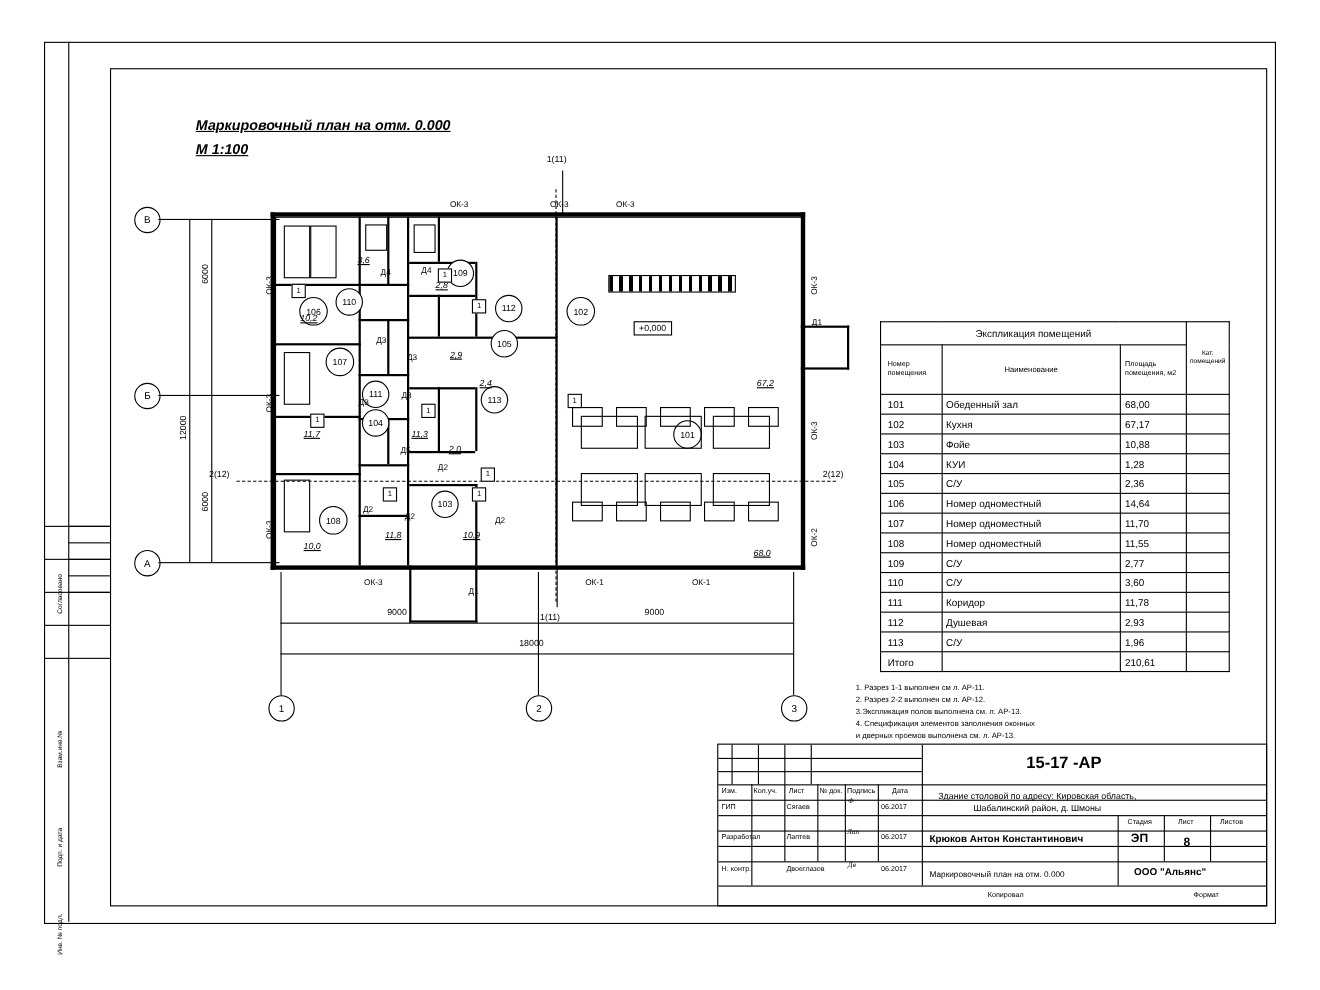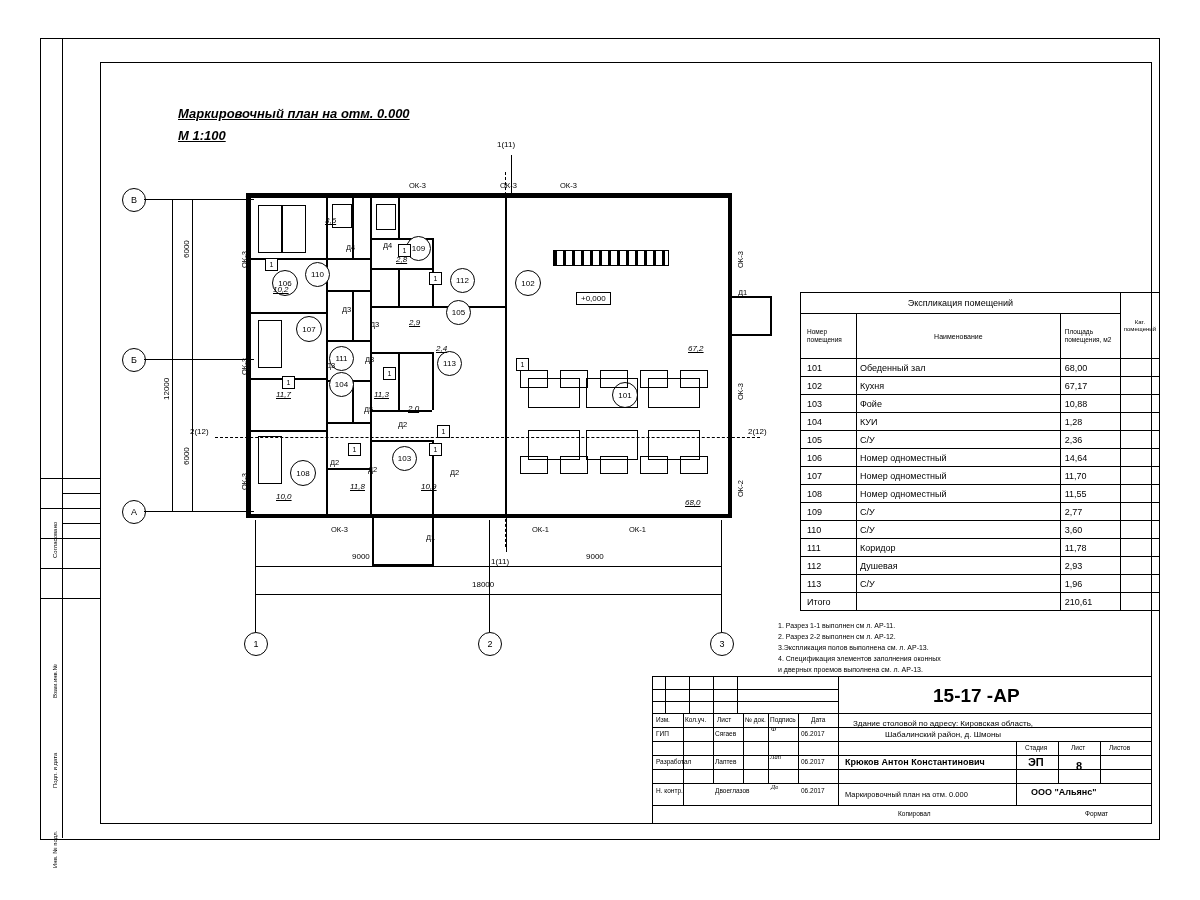--- a/index.html
+++ b/index.html
@@ -29,35 +29,35 @@
   .dimvert{position:absolute;background:#000;width:1px;}
   .dimtxt{position:absolute;font-size:8px;}
   .dashline{position:absolute;border-top:1px dashed #000;height:0;}
   .dashvert{position:absolute;border-left:1px dashed #000;width:0;}
   .ok{position:absolute;font-size:7.5px;}
   .okv{position:absolute;font-size:7.5px;transform-origin:0 0;transform:rotate(-90deg);}
 
   
   table{border-collapse:collapse;font-size:9px;}
   .exp{position:absolute;left:800px;top:292px;width:318px;}
-  .exp table{width:360px;}
+  .exp table{width:318px;}
   .exp td,.exp th{border:1px solid #000;padding:1px 3px;height:15px;}
   .exp .hdr{text-align:center;font-size:9px;}
   .exp .c1{width:46px;text-align:left;padding-left:6px;}
   .exp .c2{text-align:left;}
   .exp .c3{width:52px;text-align:left;padding-left:4px;}
   .exp .c4{width:30px;}
   .notes{position:absolute;left:778px;top:620px;font-size:7px;line-height:11px;}
 
   
   .tb{position:absolute;left:652px;top:676px;width:498px;height:146px;border:1px solid #000;font-size:7px;}
   .tb .hl{position:absolute;left:0;width:498px;height:1px;background:#000;}
   .tb .vl{position:absolute;top:0;width:1px;background:#000;}
   .tb .cellt{position:absolute;font-size:6.5px;}
-  .tb .big{font-size:19px;font-weight:bold;}
+  .tb .big{font-size:15px;font-weight:bold;}
   .sig{font-family:"Liberation Serif",serif;font-style:italic;font-size:9px;}
 </style>
 </head>
 <body>
 
 <div id="sheet">
 
   <div class="frame-outer"></div>
   <div class="frame-inner"></div>
 
@@ -149,21 +149,21 @@
     <div class="circle-num" style="left:406px;top:236px;width:23px;height:23px;">109</div>
     <div class="circle-num" style="left:450px;top:268px;width:23px;height:23px;">112</div>
     <div class="circle-num" style="left:446px;top:300px;width:23px;height:23px;">105</div>
     <div class="circle-num" style="left:329px;top:346px;width:23px;height:23px;">111</div>
     <div class="circle-num" style="left:329px;top:372px;width:23px;height:23px;">104</div>
     <div class="circle-num" style="left:437px;top:351px;width:23px;height:23px;">113</div>
     <div class="circle-num" style="left:392px;top:446px;width:23px;height:23px;">103</div>
     <div class="circle-num" style="left:515px;top:270px;width:24px;height:24px;">102</div>
     <div class="circle-num" style="left:612px;top:382px;width:24px;height:24px;">101</div>
 
-    <div class="lblit" style="left:325px;top:216px;text-align:center;">3,6</div>
+    <div class="lblit" style="left:325px;top:232px;text-align:center;">3,6</div>
     <div class="lblit" style="left:396px;top:255px;">2,8</div>
     <div class="lblit" style="left:409px;top:318px;text-align:right;">2,9</div>
     <div class="lblit" style="left:436px;top:344px;">2,4</div>
     <div class="lblit" style="left:273px;top:285px;">10,2</div>
     <div class="lblit" style="left:276px;top:390px;">11,7</div>
     <div class="lblit" style="left:276px;top:492px;">10,0</div>
     <div class="lblit" style="left:350px;top:482px;">11,8</div>
     <div class="lblit" style="left:374px;top:390px;">11,3</div>
     <div class="lblit" style="left:408px;top:404px;">2,0</div>
     <div class="lblit" style="left:421px;top:482px;">10,9</div>

